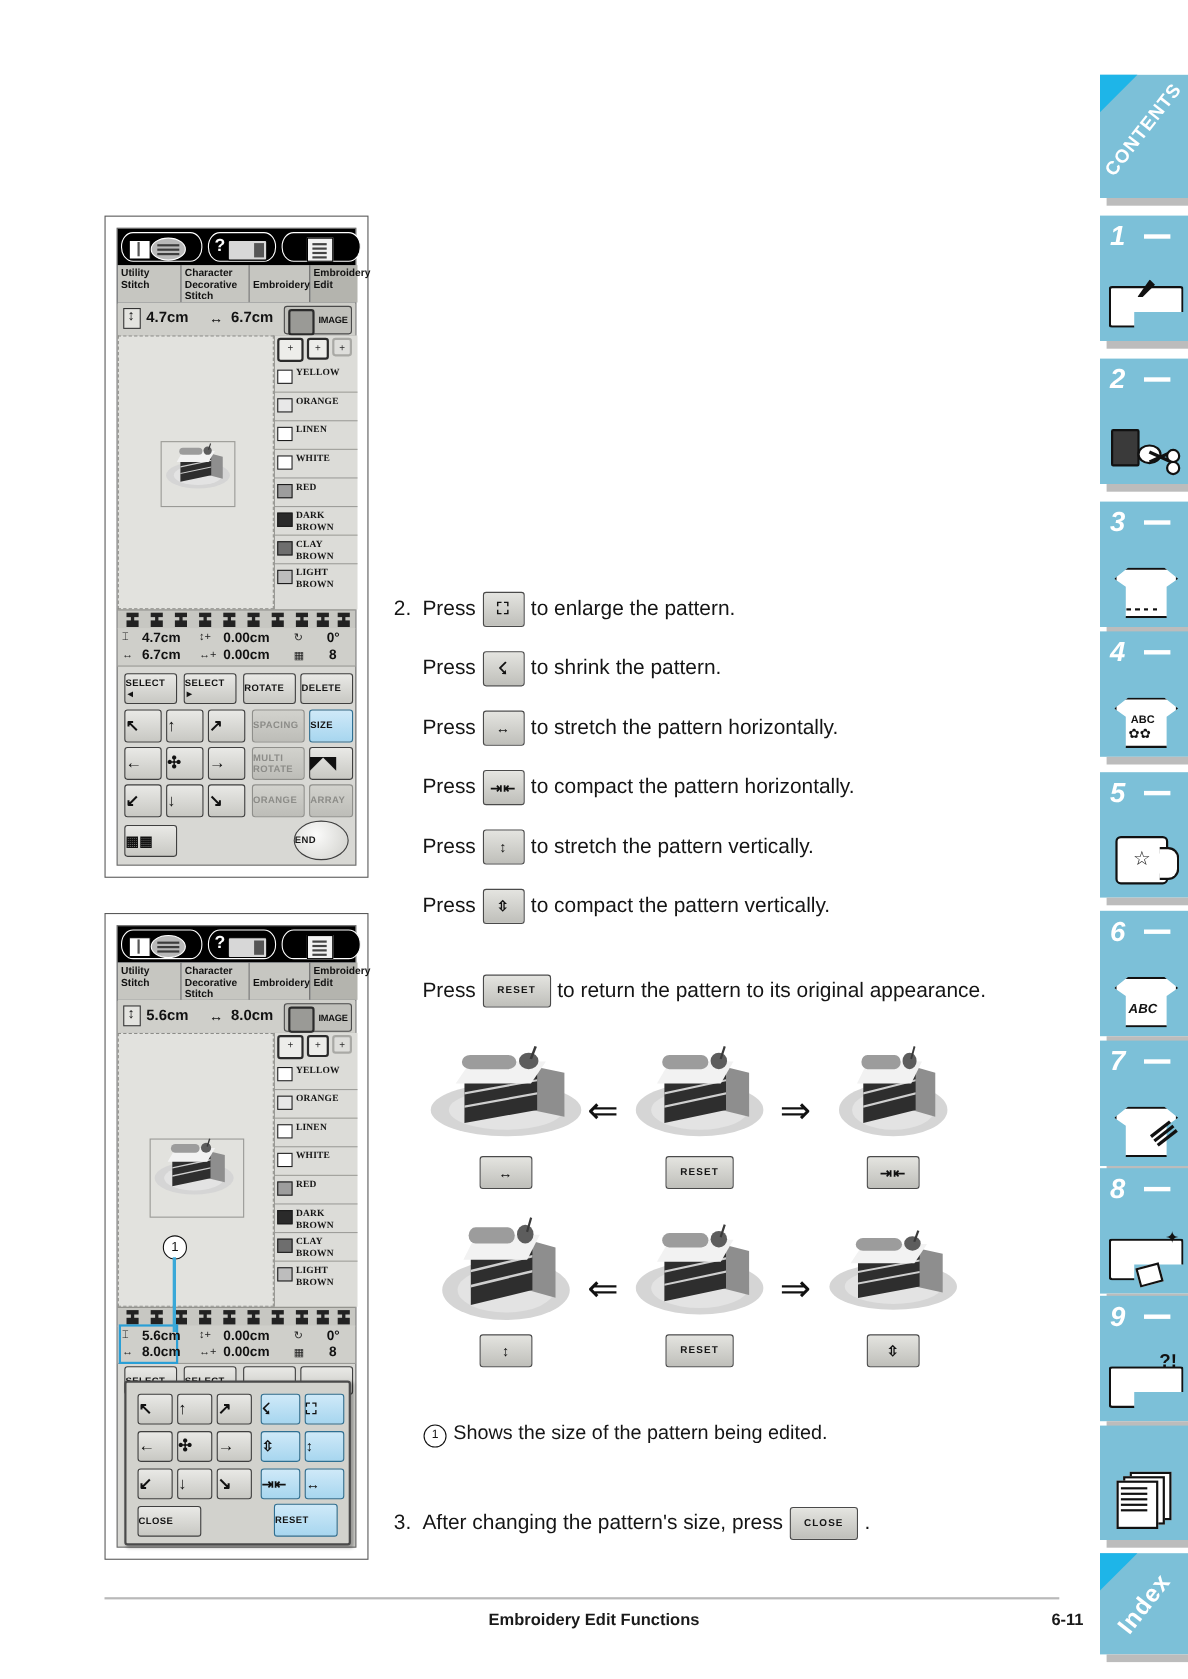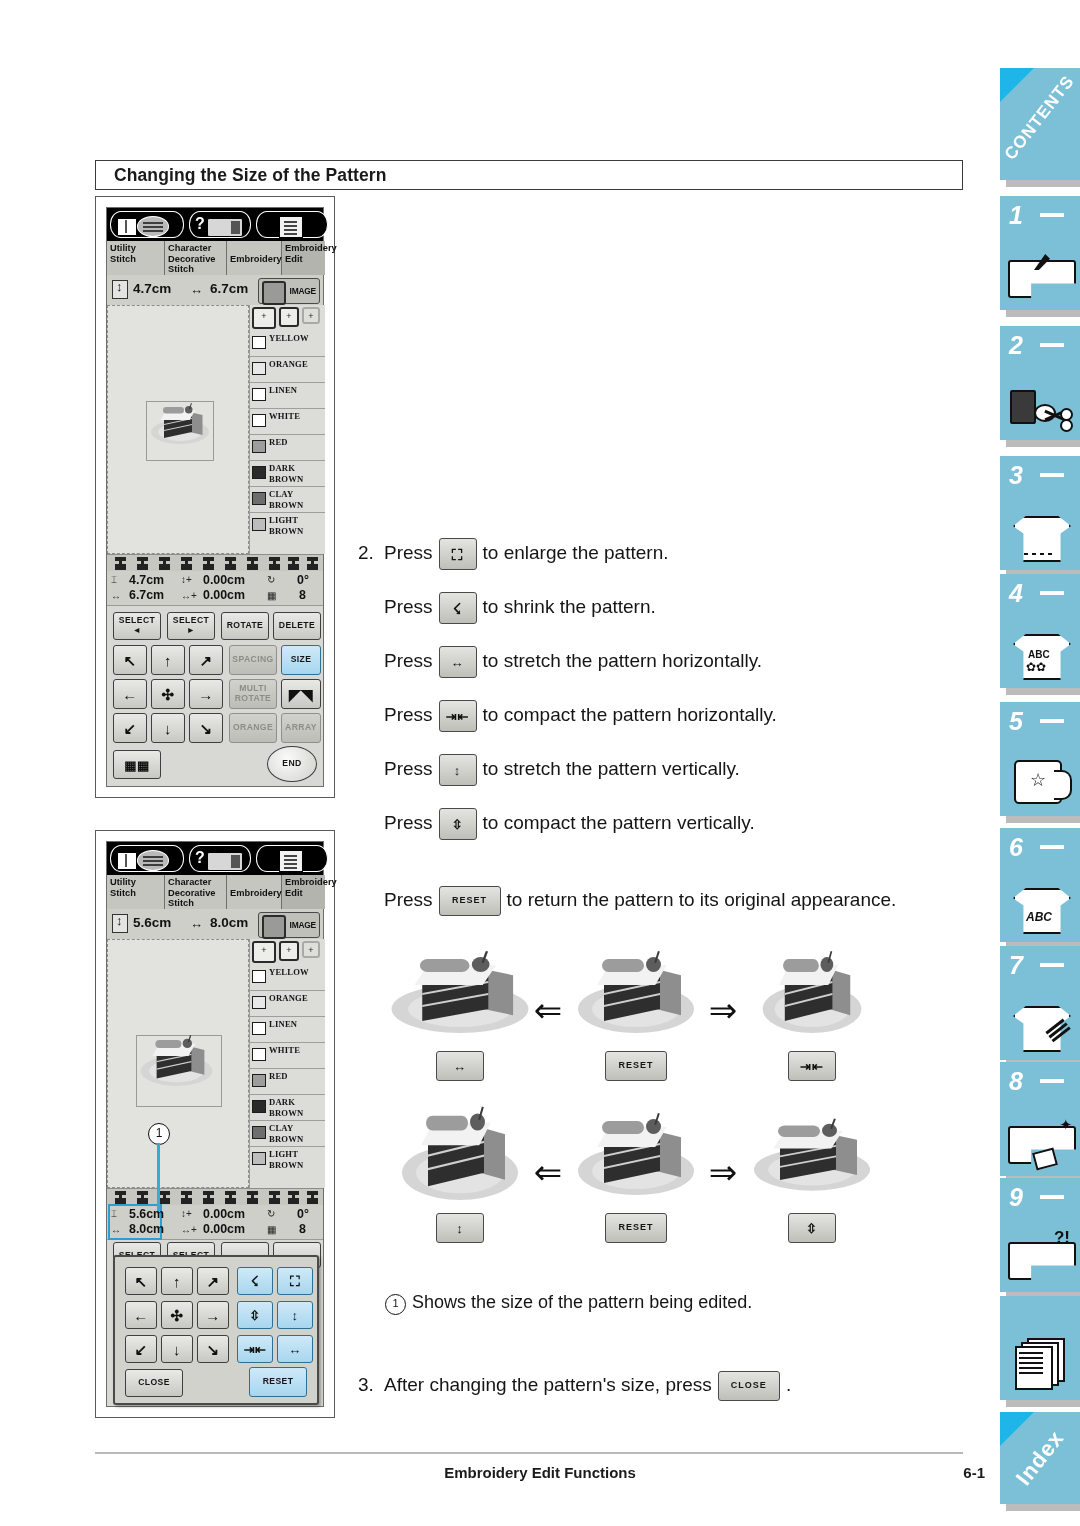--- a/index.html
+++ b/index.html
@@ -120,21 +120,21 @@
   
   .readout{position:absolute;left:0;right:0;height:34px;background:#cfcfca;border-bottom:1px solid #9a9a96;}
   .ro{position:absolute;font-size:12.4px;font-weight:bold;color:#111;}
   .roicon{position:absolute;font-size:10px;color:#222;}
   .hl-blue{outline:2px solid #2a9fd6;outline-offset:-1px;}
 
   
   .kb{
     position:absolute;background:linear-gradient(#e9e9e6,#c8c8c3);
     border:1.4px solid #3f3f3f;border-radius:3px;box-sizing:border-box;
-    font-size:8.6px;font-weight:bold;color:#141414;text-align:center;
+    font-size:8.6px;font-weight:bold;color:#141414;
     letter-spacing:.4px;
   }
   .kb span.t{position:absolute;left:0;right:0;top:50%;transform:translateY(-50%);line-height:9.6px;}
   .kb.dis{background:linear-gradient(#d2d2cd,#bdbdb8);border-color:#8f8f8b;color:#8c8c88;}
   .kb.blue{background:linear-gradient(#cfe9f8,#a7d6ef);border-color:#2f6f92;}
   .kb.round{border-radius:50%;background:radial-gradient(circle at 40% 35%,#fbfbfa,#cfcfca);}
   .arrowglyph{position:absolute;left:0;right:0;top:50%;transform:translateY(-50%);font-size:15px;color:#111;line-height:15px;}
 
   
   .dialog{
@@ -236,23 +236,20 @@
   .hoopbig{position:absolute;left:14px;bottom:6px;width:44px;height:40px;background:#fff;border:2.4px solid #111;border-radius:5px;}
   .hoopbig:after{content:"\2606";position:absolute;left:0;right:0;top:7px;text-align:center;font-size:18px;color:#111;}
   .papers{position:absolute;left:15px;bottom:6px;width:46px;height:42px;}
   .papers i{position:absolute;background:#fff;border:2px solid #111;}
 </style>
 </head>
 <body>
 
 <div class="page">
 
-  <div class="heading-box">
-    <div class="htxt">Changing the Size of the Pattern</div>
-  </div>
 
   <div class="lcd-frame" style="left:95px;top:196px;width:240px;height:602px;">
     <div class="lcd" style="width:218px;height:580px;">
 
       <div class="iconbar">
         <div class="icon-pill pill-book">
           <div class="mini-book"></div>
             <div class="mini-oval"></div>
         </div>
         <div class="icon-pill pill-help">
@@ -853,21 +850,21 @@
   <div class="note">
     <span class="circnum">1</span><span>Shows the size of the pattern being edited.</span>
   </div>
 
   <div class="step3">
     <span class="stepnum">3.</span><span>After changing the pattern's size, press</span><span class="inlinebtn close"><span>CLOSE</span></span><span>.</span>
   </div>
 
   <div class="foot-rule"></div>
   <div class="foot-center">Embroidery Edit Functions</div>
-  <div class="foot-page">6-1</div>
+  <div class="foot-page">6-11</div>
 
   <div class="tabs">
 
     <div class="stab" style="top:68px;height:112px;">
       <div class="shadow"></div>
       <div class="corner"></div>
       <div class="diagtxt">
           <span>CONTENTS</span>
         </div>
     </div>

